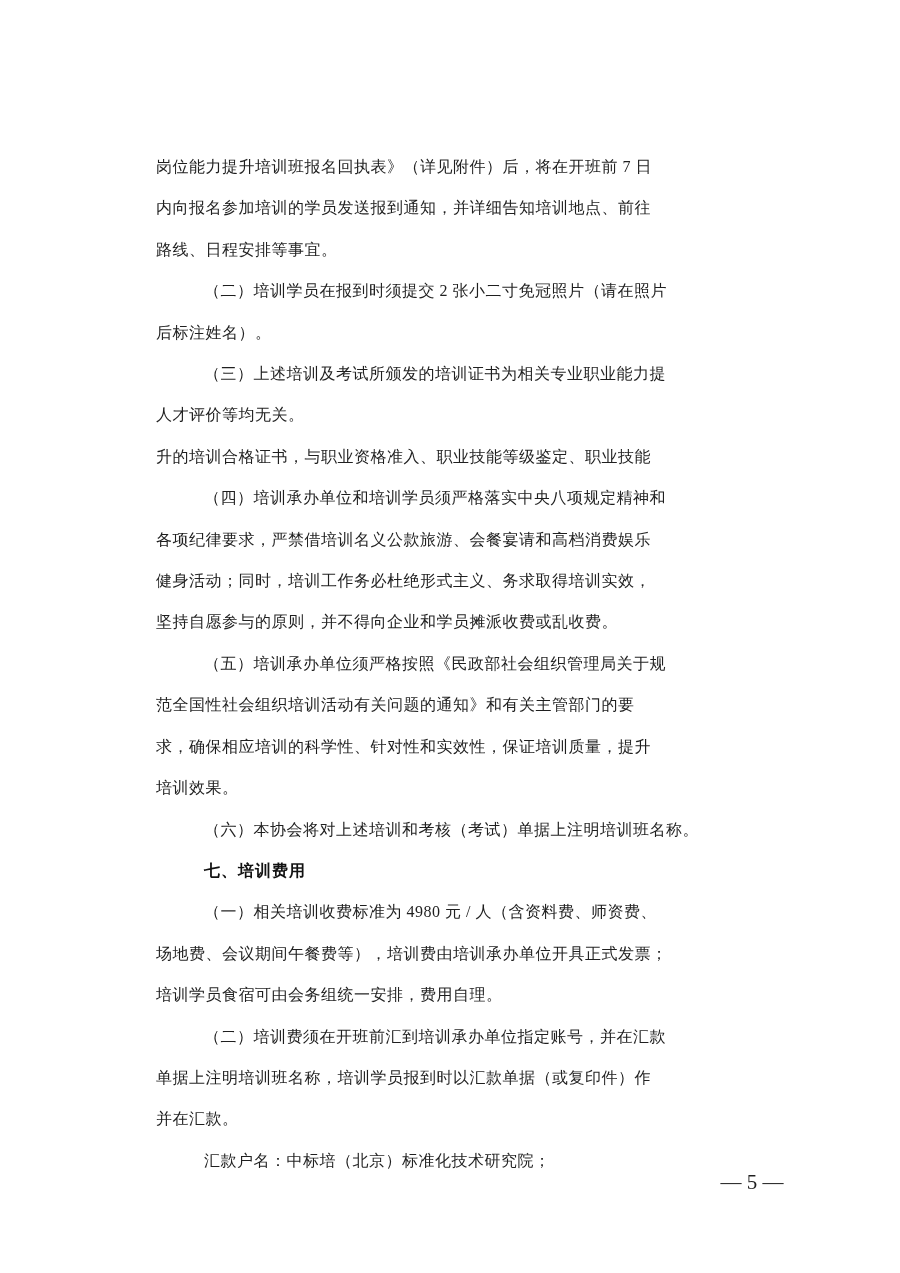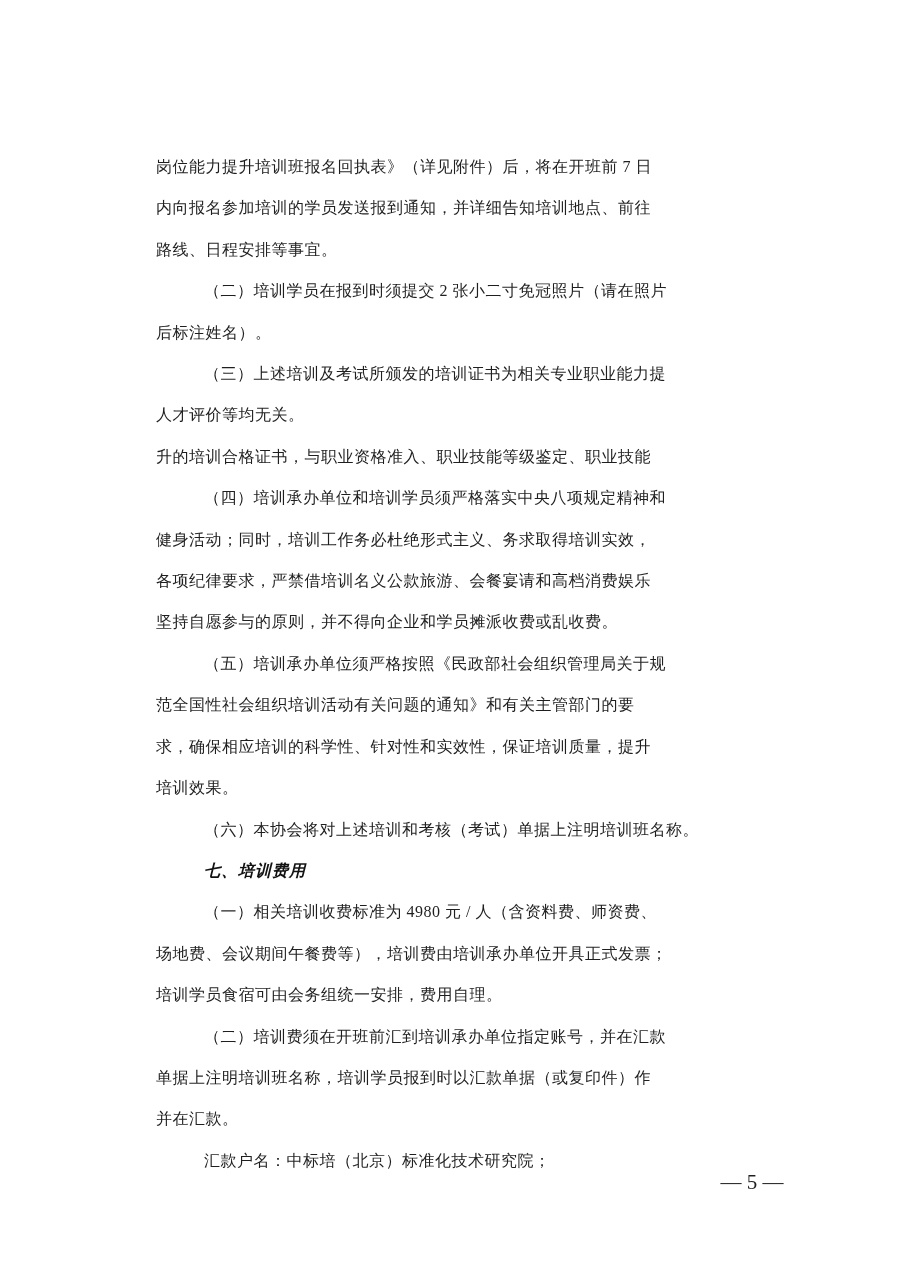--- a/index.html
+++ b/index.html
@@ -30,21 +30,20 @@
     white-space: nowrap;
   }
   .indent {
     padding-left: 48px;
   }
   .heading {
     font-family: "Liberation Sans", "DejaVu Sans", sans-serif;
     font-weight: bold;
     color: #111111;
     letter-spacing: 1px;
-    font-style: italic;
   }
   .page-num {
     position: absolute;
     top: 1170px;
     left: 700px;
     width: 104px;
     text-align: center;
     font-family: "Liberation Serif", "DejaVu Serif", serif;
     font-size: 21px;
     color: #1f1f1f;
@@ -69,22 +68,22 @@
     </div>
 
     <div>
       <div class="line indent">（三）上述培训及考试所颁发的培训证书为相关专业职业能力提</div>
       <div class="line">人才评价等均无关。</div>
       <div class="line">升的培训合格证书，与职业资格准入、职业技能等级鉴定、职业技能</div>
     </div>
 
     <div>
       <div class="line indent">（四）培训承办单位和培训学员须严格落实中央八项规定精神和</div>
+      <div class="line">各项纪律要求，严禁借培训名义公款旅游、会餐宴请和高档消费娱乐</div>
       <div class="line">健身活动；同时，培训工作务必杜绝形式主义、务求取得培训实效，</div>
-      <div class="line">各项纪律要求，严禁借培训名义公款旅游、会餐宴请和高档消费娱乐</div>
       <div class="line">坚持自愿参与的原则，并不得向企业和学员摊派收费或乱收费。</div>
     </div>
 
     <div>
       <div class="line indent">（五）培训承办单位须严格按照《民政部社会组织管理局关于规</div>
       <div class="line">范全国性社会组织培训活动有关问题的通知》和有关主管部门的要</div>
       <div class="line">求，确保相应培训的科学性、针对性和实效性，保证培训质量，提升</div>
       <div class="line">培训效果。</div>
     </div>
 

